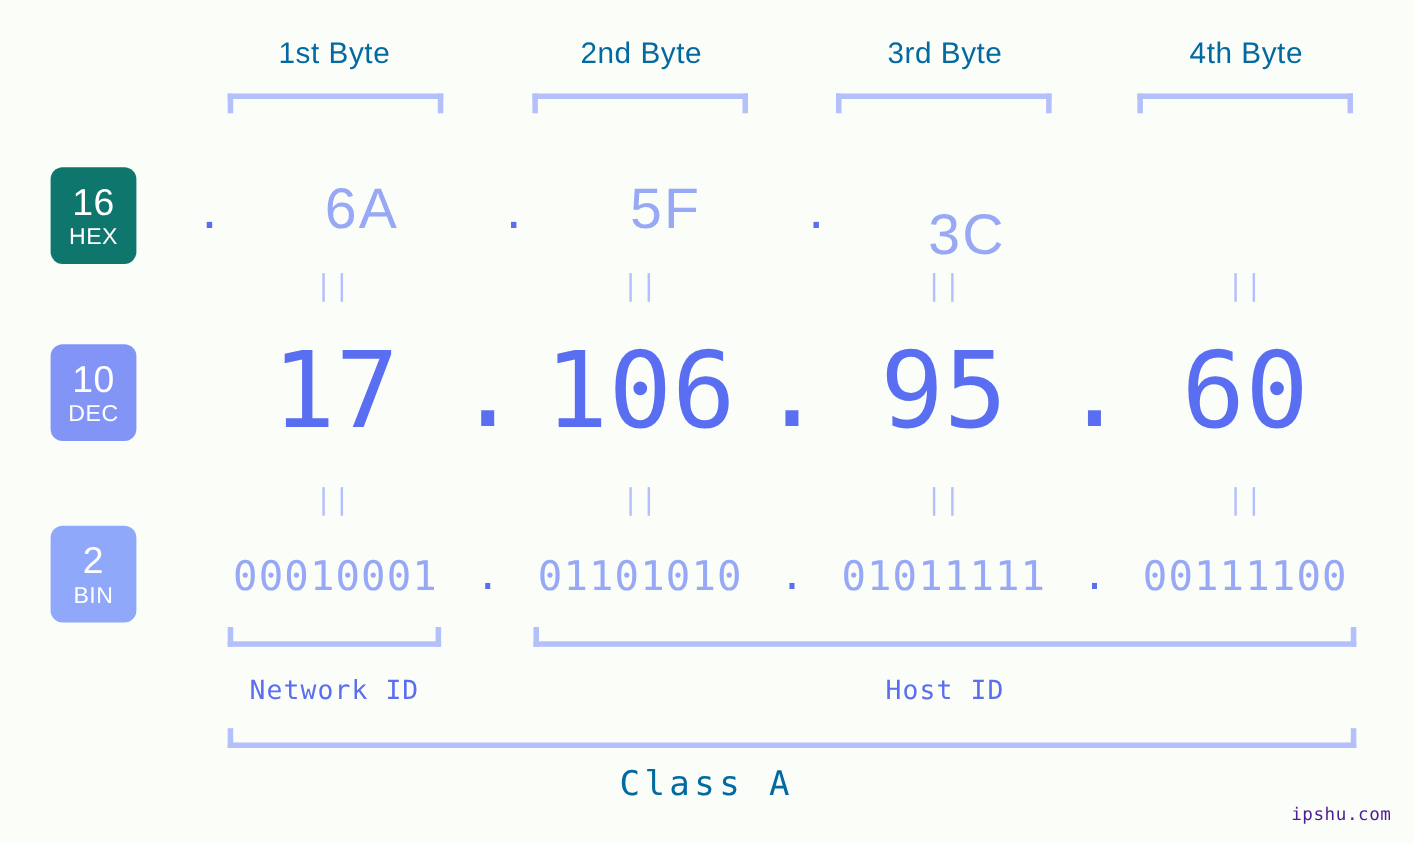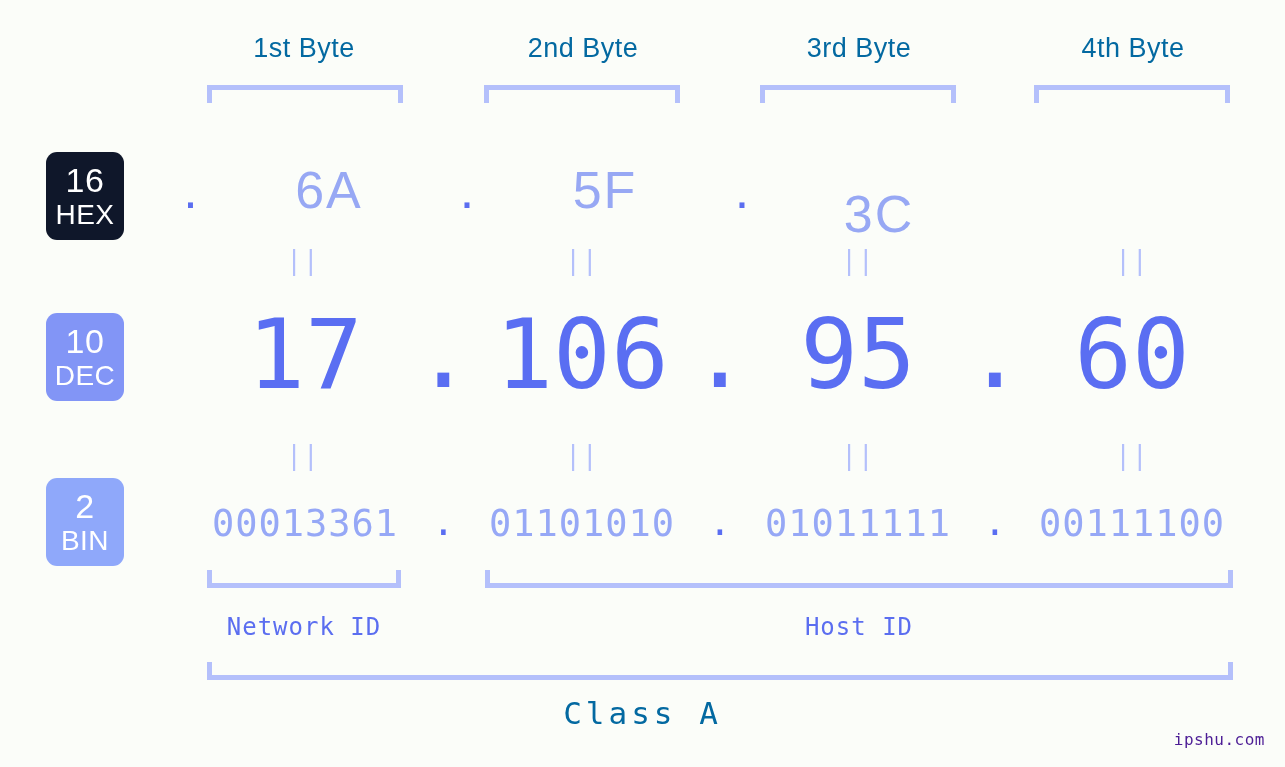--- a/index.html
+++ b/index.html
@@ -65,26 +65,26 @@
     justify-content: center;
     font-family: "Liberation Sans", sans-serif;
     line-height: 1;
   }
   .badge .num {
     font-size: 34px;
     font-weight: 400;
     letter-spacing: 0.5px;
   }
   .badge .nm {
-    font-size: 28px;
+    font-size: 21px;
     font-weight: 400;
     margin-top: 4px;
     letter-spacing: 0.5px;
   }
-  #badge-hex { top: 152px; background: #0f172a; }
+  #badge-hex { top: 152px; background: #0f766e; }
   #badge-dec { top: 313px; background: #8295f6; }
   #badge-bin { top: 478px; background: #8fa8fa; }
 
   
   .row {
     position: absolute;
     left: 150px;
     width: 1100px;
     display: flex;
     align-items: center;
@@ -240,21 +240,21 @@
     <div class="dot" style="width:78px;">.</div>
     <div class="cell" style="width:196px;">60</div>
   </div>
 
   <div class="eq" style="left:205px; top:440px; width:196px;">||</div>
   <div class="eq" style="left:484px; top:440px; width:196px;">||</div>
   <div class="eq" style="left:760px; top:440px; width:196px;">||</div>
   <div class="eq" style="left:1034px; top:440px; width:196px;">||</div>
 
   <div class="row" id="row-bin">
-    <div class="cell" style="width:196px; margin-left:57px;">00013361</div>
+    <div class="cell" style="width:196px; margin-left:57px;">00010001</div>
     <div class="dot" style="width:81px;">.</div>
     <div class="cell" style="width:196px;">01101010</div>
     <div class="dot" style="width:80px;">.</div>
     <div class="cell" style="width:196px;">01011111</div>
     <div class="dot" style="width:78px;">.</div>
     <div class="cell" style="width:196px;">00111100</div>
   </div>
 
   <div class="bracket-up" style="left:207px; top:570px; width:194px;"></div>
   <div class="bracket-up" style="left:485px; top:570px; width:748px;"></div>

